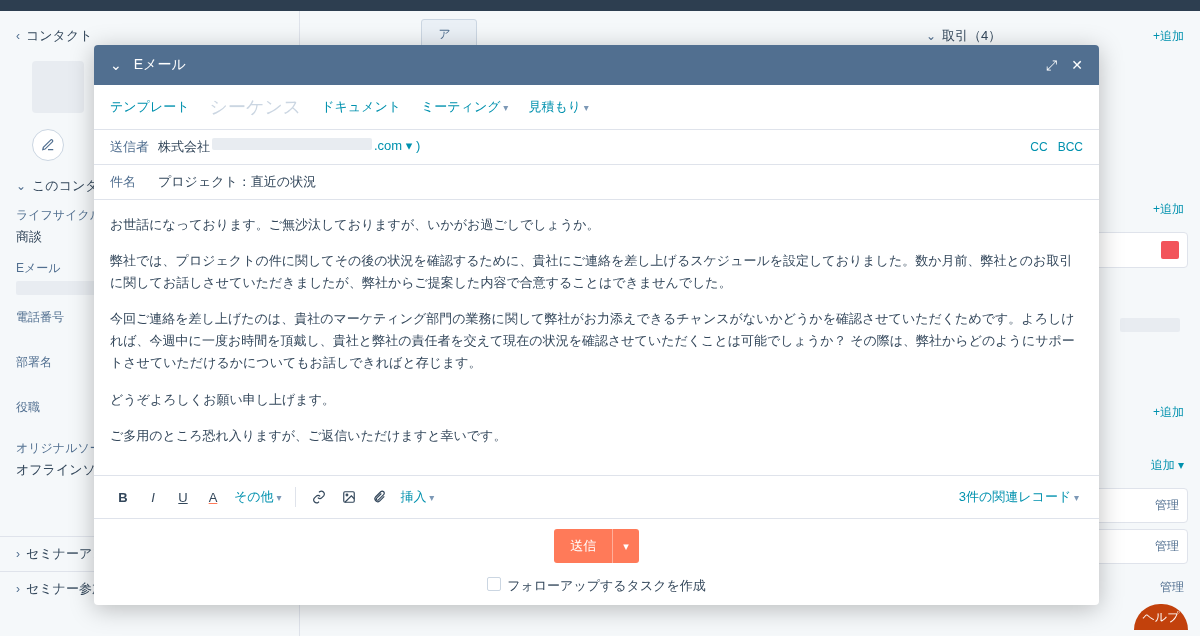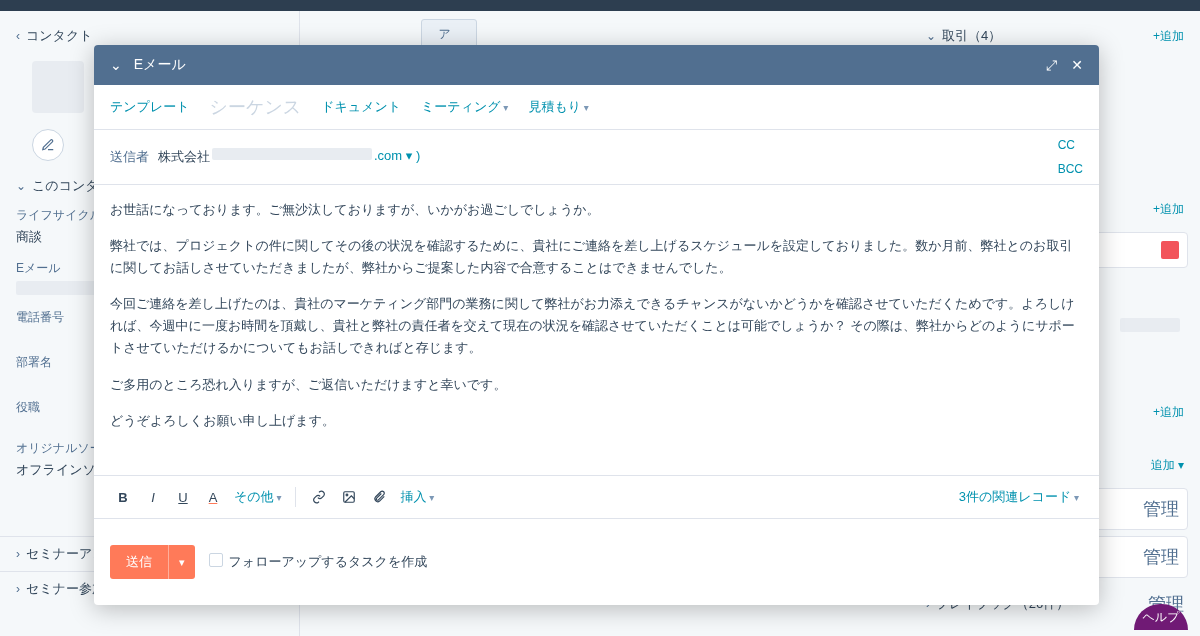--- a/index.html
+++ b/index.html
@@ -18,59 +18,59 @@
 .bg-chevron { color: #516f90; margin-right: 6px; font-size: 12px; }
 .bg-add { color: #0091ae; font-size: 12px; }
 .bg-btn { background: #eaf0f6; border: 1px solid #cbd6e2; color: #516f90; border-radius: 3px; padding: 6px 12px; font-size: 12px; }
 .bg-btn-link { color: #0091ae; background: transparent; border: none; }
 .bg-label { color: #516f90; font-size: 12px; padding: 4px 16px; }
 .bg-value { color: #33475b; font-size: 13px; padding: 0 16px 10px; }
 .bg-icon-btn { width: 32px; height: 32px; border: 1px solid #cbd6e2; border-radius: 50%; display: inline-flex; align-items: center; justify-content: center; background: #fff; margin-right: 8px; color: #516f90; }
 .bg-pix { background: #e8ecf1; height: 14px; border-radius: 2px; }
 .bg-pix-big { width: 52px; height: 52px; background: #e8ecf1; border-radius: 4px; margin: 0 12px 0 16px; }
 .bg-right-card { border: 1px solid #dfe3eb; border-radius: 4px; background: #fff; margin: 6px 12px; padding: 8px; display: flex; justify-content: flex-end; }
-.bg-manage { color: #516f90; font-size: 18px; margin-left: 40px; }
+.bg-manage { color: #516f90; font-size: 12px; margin-left: 40px; }
 
 
 .modal-wrap { position: absolute; top: 45px; left: 94px; width: 1005px; height: 560px; background: #fff; border-radius: 4px; box-shadow: 0 4px 24px rgba(0,0,0,0.25); display: flex; flex-direction: column; overflow: hidden; }
 .modal-head { background: #516f90; color: #fff; height: 40px; display: flex; align-items: center; padding: 0 16px; }
 .modal-head .chev { margin-right: 12px; font-size: 14px; }
 .modal-head .title { font-size: 14px; flex: 1; }
 .modal-head .act { margin-left: 14px; font-size: 14px; cursor: pointer; }
 
 .tool-row { display: flex; align-items: center; padding: 10px 16px; gap: 20px; border-bottom: 1px solid #dfe3eb; }
 .tool-link { color: #0091ae; font-size: 13px; text-align: center; }
 .tool-disabled { color: #cbd6e2; font-size: 18px; }
 .tool-drop::after { content: " ▾"; font-size: 10px; color: #7c98b6; }
 
 .field-row { display: flex; align-items: center; padding: 8px 16px; border-bottom: 1px solid #dfe3eb; font-size: 13px; }
 .field-label { color: #516f90; width: 48px; flex-shrink: 0; }
 .field-content { flex: 1; color: #33475b; display: flex; gap: 2px; }
-.field-right { color: #0091ae; display: flex; gap: 10px; font-size: 12px; flex-direction: column; }
+.field-right { color: #0091ae; display: flex; gap: 10px; font-size: 12px; }
 .chip { background: #eaf0f6; border-radius: 2px; padding: 2px 8px; color: #cbd6e2; font-size: 12px; }
 .from-dom { color: #0091ae; }
 
 .body-area { flex: 1; padding: 14px 16px; overflow: auto; font-size: 13px; line-height: 1.7; color: #33475b; }
 .body-area p { margin-bottom: 14px; }
 
 .format-bar { display: flex; align-items: center; padding: 8px 16px; border-top: 1px solid #dfe3eb; gap: 4px; }
 .fmt-btn { width: 26px; height: 26px; display: inline-flex; align-items: center; justify-content: center; color: #33475b; font-size: 13px; border-radius: 3px; }
 .fmt-sep { width: 1px; height: 20px; background: #dfe3eb; margin: 0 6px; }
 .fmt-link { color: #0091ae; font-size: 13px; padding: 0 4px; }
 .fmt-link.drop::after { content: " ▾"; font-size: 10px; color: #7c98b6; }
 .spacer { flex: 1; }
 
-.send-bar { display: flex; align-items: center; padding: 26px 16px; gap: 14px; border-top: 1px solid #dfe3eb; }
+.send-bar { display: flex; align-items: center; padding: 10px 16px; gap: 14px; border-top: 1px solid #dfe3eb; flex-direction: column; }
 .send-btn { display: inline-flex; }
 .send-main { background: #ff7a59; color: #fff; border: none; padding: 8px 16px; font-size: 13px; border-radius: 3px 0 0 3px; }
 .send-drop { background: #ff7a59; color: #fff; border: none; border-left: 1px solid rgba(255,255,255,0.4); padding: 8px 10px; font-size: 11px; border-radius: 0 3px 3px 0; }
 .chk-wrap { display: flex; align-items: flex-start; gap: 6px; color: #33475b; font-size: 13px; }
 .chk { width: 14px; height: 14px; border: 1px solid #cbd6e2; border-radius: 2px; background: #fff; }
 
-.help-bubble { position: absolute; right: 12px; bottom: 6px; background: #701a75; color: #fff; border-radius: 50% 50% 0 0; width: 54px; height: 26px; display: flex; align-items: center; justify-content: center; font-size: 12px; border-top-left-radius: 28px; border-top-right-radius: 28px; }
+.help-bubble { position: absolute; right: 12px; bottom: 6px; background: #c2410c; color: #fff; border-radius: 50% 50% 0 0; width: 54px; height: 26px; display: flex; align-items: center; justify-content: center; font-size: 12px; border-top-left-radius: 28px; border-top-right-radius: 28px; }
 
 .underline { text-decoration: underline; }
 svg { display: block; }
 </style>
 </head>
 <body>
 
 <div class="bg-topbar"></div>
 <div class="bg-page">
   <div class="bg-left">
@@ -207,27 +207,33 @@
       <span>株式会社</span>
       <span class="bg-pix" style="width:160px; height:12px; display:inline-block;"></span>
       <span class="from-dom"><span>.com</span> ▾ )</span>
     </div>
     <div class="field-right">
       <a>CC</a>
       <a>BCC</a>
     </div>
   </div>
 
+  <div class="field-row">
+    <span class="field-label">件名</span>
+    <div class="field-content">
+      <span>プロジェクト：直近の状況</span>
+    </div>
+  </div>
 
   <div class="body-area">
     <p>お世話になっております。ご無沙汰しておりますが、いかがお過ごしでしょうか。</p>
     <p>弊社では、プロジェクトの件に関してその後の状況を確認するために、貴社にご連絡を差し上げるスケジュールを設定しておりました。数か月前、弊社とのお取引に関してお話しさせていただきましたが、弊社からご提案した内容で合意することはできませんでした。</p>
     <p>今回ご連絡を差し上げたのは、貴社のマーケティング部門の業務に関して弊社がお力添えできるチャンスがないかどうかを確認させていただくためです。よろしければ、今週中に一度お時間を頂戴し、貴社と弊社の責任者を交えて現在の状況を確認させていただくことは可能でしょうか？ その際は、弊社からどのようにサポートさせていただけるかについてもお話しできればと存じます。</p>
+    <p>どうぞよろしくお願い申し上げます。</p>
     <p>ご多用のところ恐れ入りますが、ご返信いただけますと幸いです。</p>
-    <p>どうぞよろしくお願い申し上げます。</p>
   </div>
 
   <div class="format-bar">
     <span class="fmt-btn">
         <b>B</b>
       </span>
     <span class="fmt-btn">
         <i>I</i>
       </span>
     <span class="fmt-btn">

